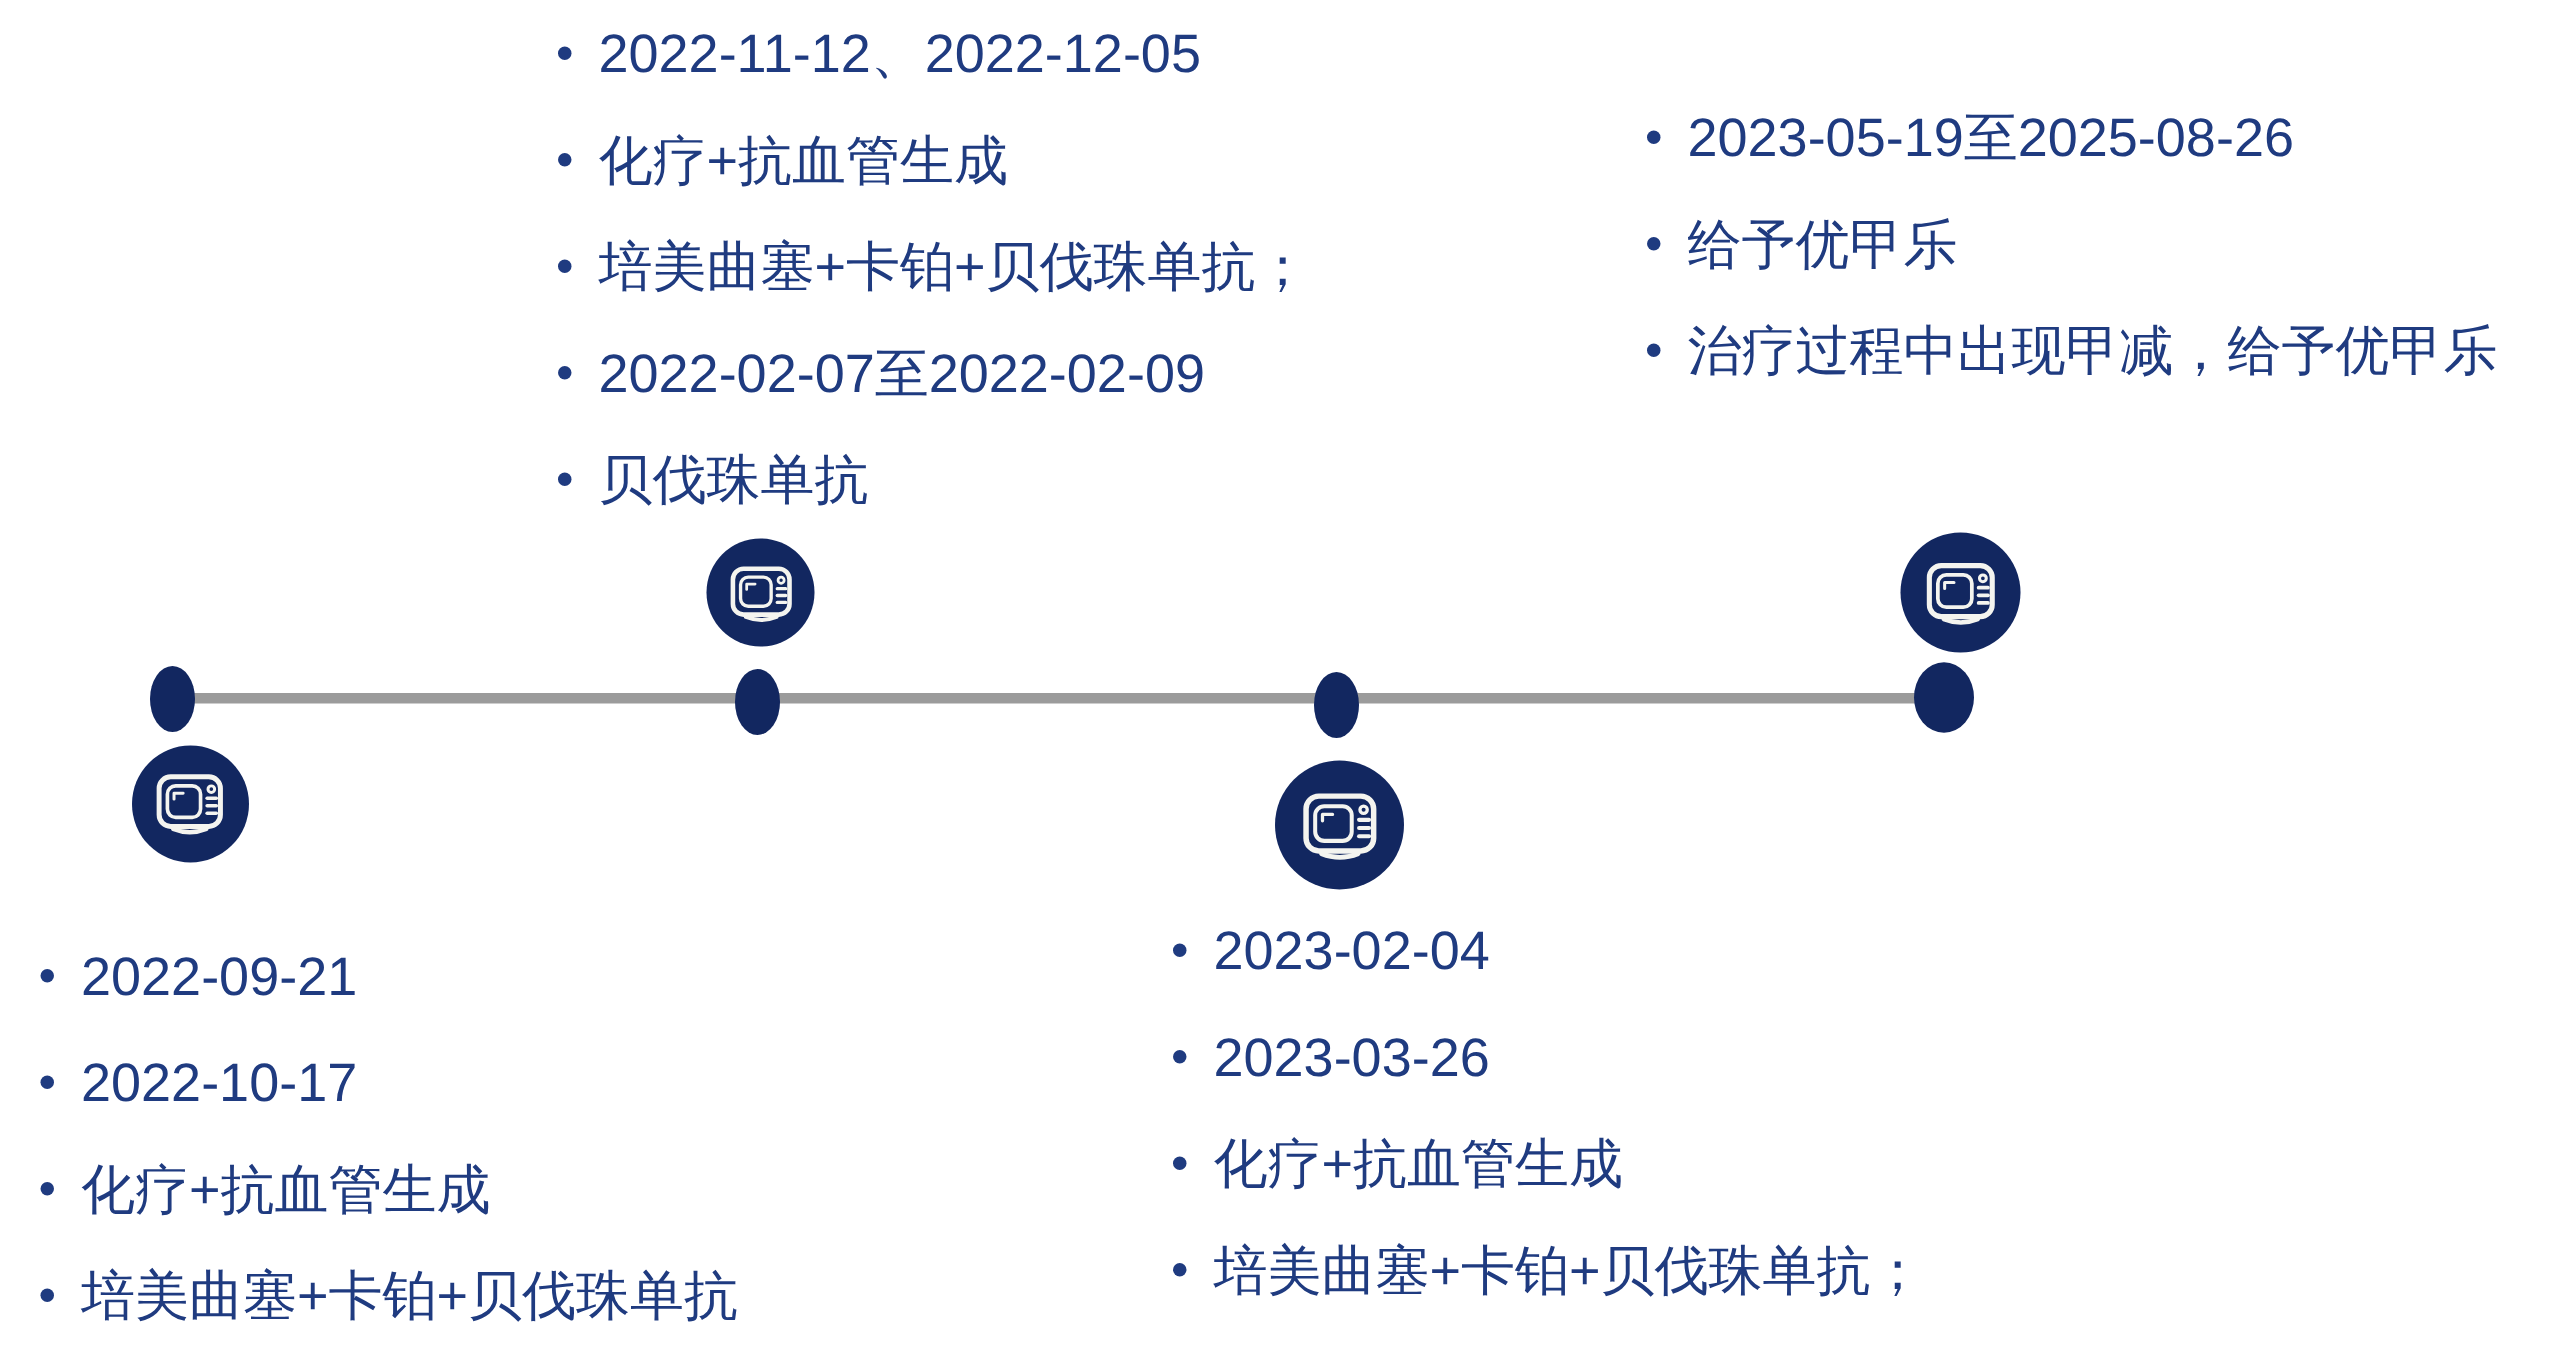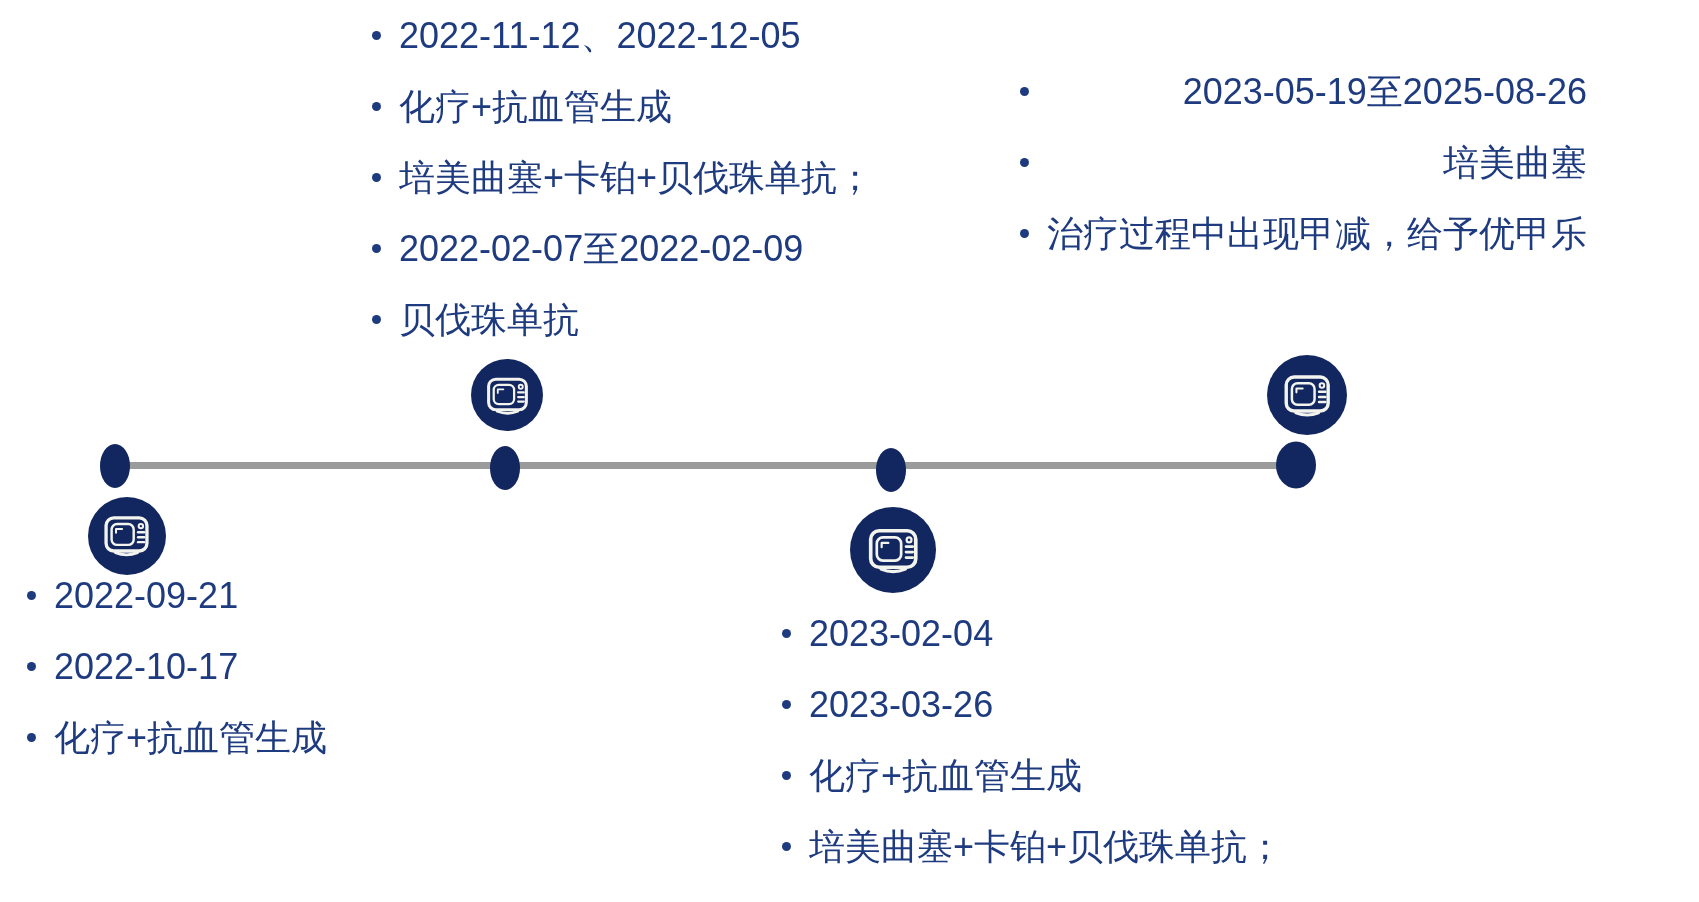--- a/index.html
+++ b/index.html
@@ -71,24 +71,24 @@
   .notes li::before {
     content: "";
     position: absolute;
     left: 0;
     top: 31px;
     width: 9px;
     height: 9px;
     border-radius: 50%;
     background: #1f3b80;
   }
-  .notes-1 { left: 27px;   top: 560px; }
+  .notes-1 { left: 27px;   top: 615px; }
   .notes-2 { left: 372px;  top: 0px; }
   .notes-3 { left: 782px;  top: 598px; }
-  .notes-4 { left: 1020px; top: 56px; text-align: right; }
+  .notes-4 { left: 1098px; top: 56px; }
 </style>
 </head>
 <body>
 
 <div class="canvas">
 
   <div class="axis"></div>
 
   <div class="dot dot-1"></div>
   <div class="dot dot-2"></div>
@@ -141,36 +141,37 @@
       <line x1="34.5" y1="25.5" x2="40" y2="25.5" stroke-width="2.2"></line>
       <line x1="34.5" y1="30" x2="40" y2="30" stroke-width="2.2"></line>
       <path d="M14 39.5 Q24 43.5 34 39.5" stroke-width="2.6"></path>
     </svg>
   </div>
 
   <ul class="notes notes-1">
     <li><span>2022-09-21</span></li>
     <li><span>2022-10-17</span></li>
     <li><span>化疗+抗血管生成</span></li>
+    <li><span>培美曲塞+卡铂+贝伐珠单抗</span></li>
   </ul>
 
   <ul class="notes notes-2">
     <li><span>2022-11-12、2022-12-05</span></li>
     <li><span>化疗+抗血管生成</span></li>
     <li><span>培美曲塞+卡铂+贝伐珠单抗；</span></li>
     <li><span>2022-02-07至2022-02-09</span></li>
     <li><span>贝伐珠单抗</span></li>
   </ul>
 
   <ul class="notes notes-3">
     <li><span>2023-02-04</span></li>
     <li><span>2023-03-26</span></li>
     <li><span>化疗+抗血管生成</span></li>
     <li><span>培美曲塞+卡铂+贝伐珠单抗；</span></li>
   </ul>
 
   <ul class="notes notes-4">
     <li><span>2023-05-19至2025-08-26</span></li>
-    <li><span>培美曲塞</span></li>
+    <li><span>给予优甲乐</span></li>
     <li><span>治疗过程中出现甲减，给予优甲乐</span></li>
   </ul>
 
 </div>
 
 </body></html>

